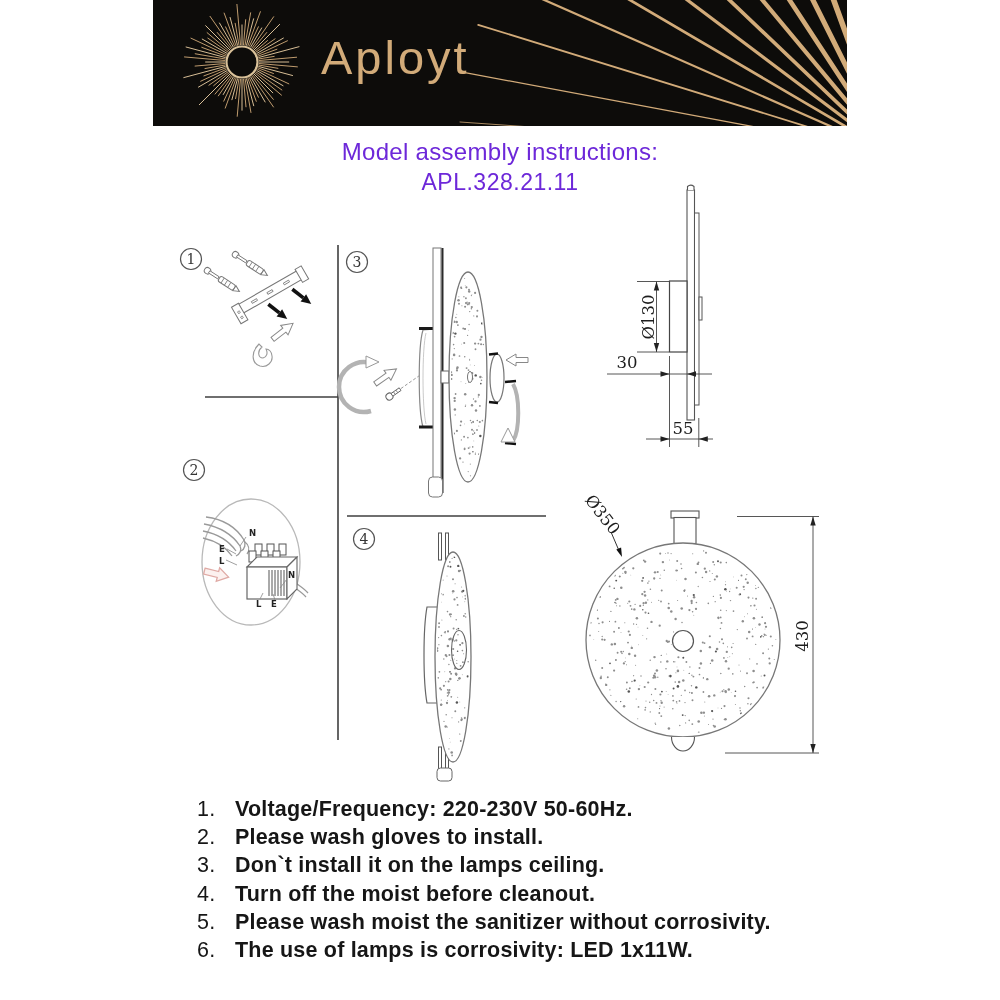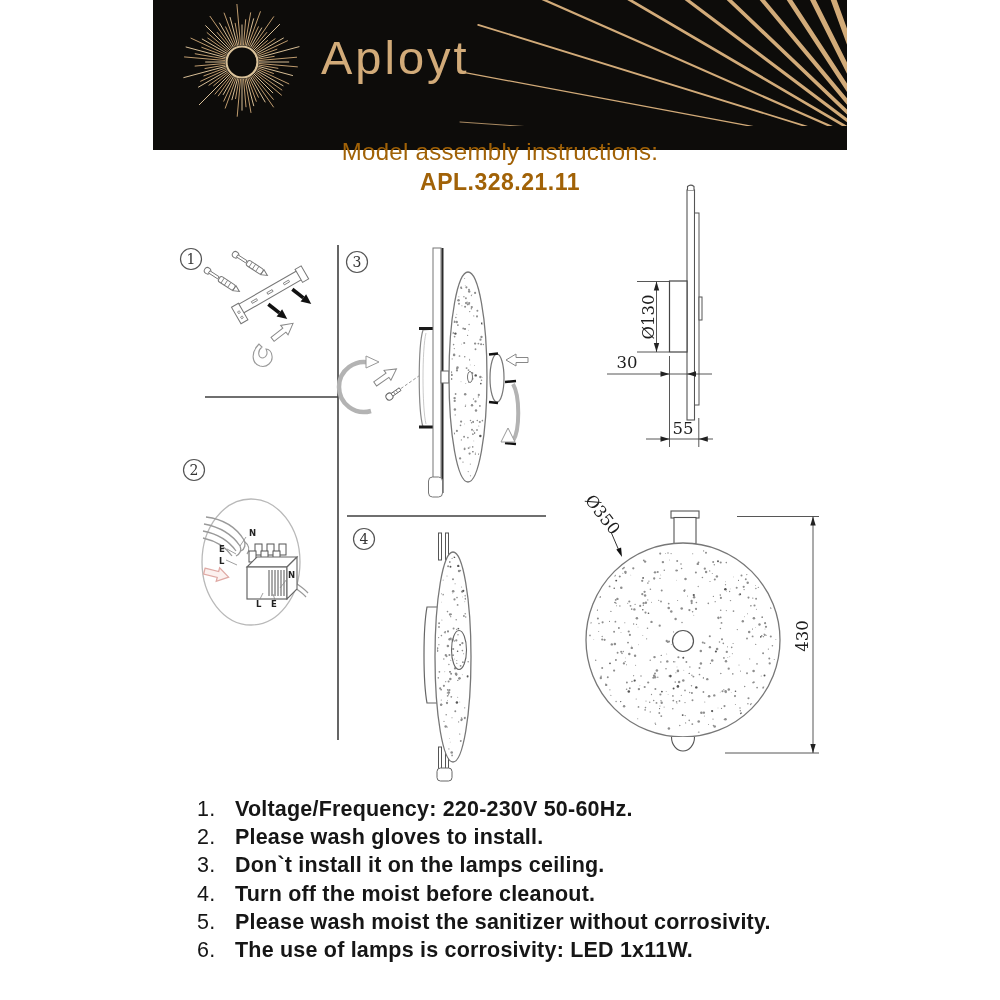--- a/index.html
+++ b/index.html
@@ -1,27 +1,27 @@
 <!DOCTYPE html>
 <html><head>
 <meta charset="utf-8">
 <style>
   html,body{margin:0;padding:0;background:#fff;}
   #page{position:relative;width:1000px;height:1000px;background:#ffffff;overflow:hidden;
         font-family:"Liberation Sans",sans-serif;}
   
-  #header{position:absolute;left:153px;top:0;width:694px;height:150px;background:#0d0c0a;overflow:hidden;}
+  #header{position:absolute;left:153px;top:0;width:694px;height:126px;background:#0d0c0a;overflow:hidden;}
   #header svg{position:absolute;left:0;top:0;}
   #brand{position:absolute;left:168px;top:30px;width:300px;height:70px;
          color:#d2ab79;font-size:47px;font-weight:400;letter-spacing:3px;
          font-family:"Liberation Sans",sans-serif;}
   
-  #title-block{position:absolute;left:153px;top:138px;width:694px;text-align:center;color:#a16207;}
+  #title-block{position:absolute;left:153px;top:138px;width:694px;text-align:center;color:#6d28d9;}
   #title-line1{font-size:24px;letter-spacing:0.3px;}
-  #title-line2{font-size:23px;margin-top:3px;letter-spacing:0.5px;font-weight:bold;}
+  #title-line2{font-size:23px;margin-top:3px;letter-spacing:0.5px;}
   
   #diagram{position:absolute;left:0;top:0;width:1000px;height:1000px;}
   
   #instructions{position:absolute;left:197px;top:795px;width:640px;}
   .instr-row{display:flex;font-size:21.5px;line-height:28.2px;color:#161616;letter-spacing:0.2px;}
   .instr-num{width:38px;flex:none;}
   .instr-text{flex:1;font-weight:bold;}
   text{fill:#222;}
   .dim-label{font-family:"DejaVu Serif","Liberation Serif",serif;font-size:16.5px;fill:#1d1d1d;}
   .step-num{font-family:"DejaVu Serif","Liberation Serif",serif;font-size:14px;fill:#333;}

